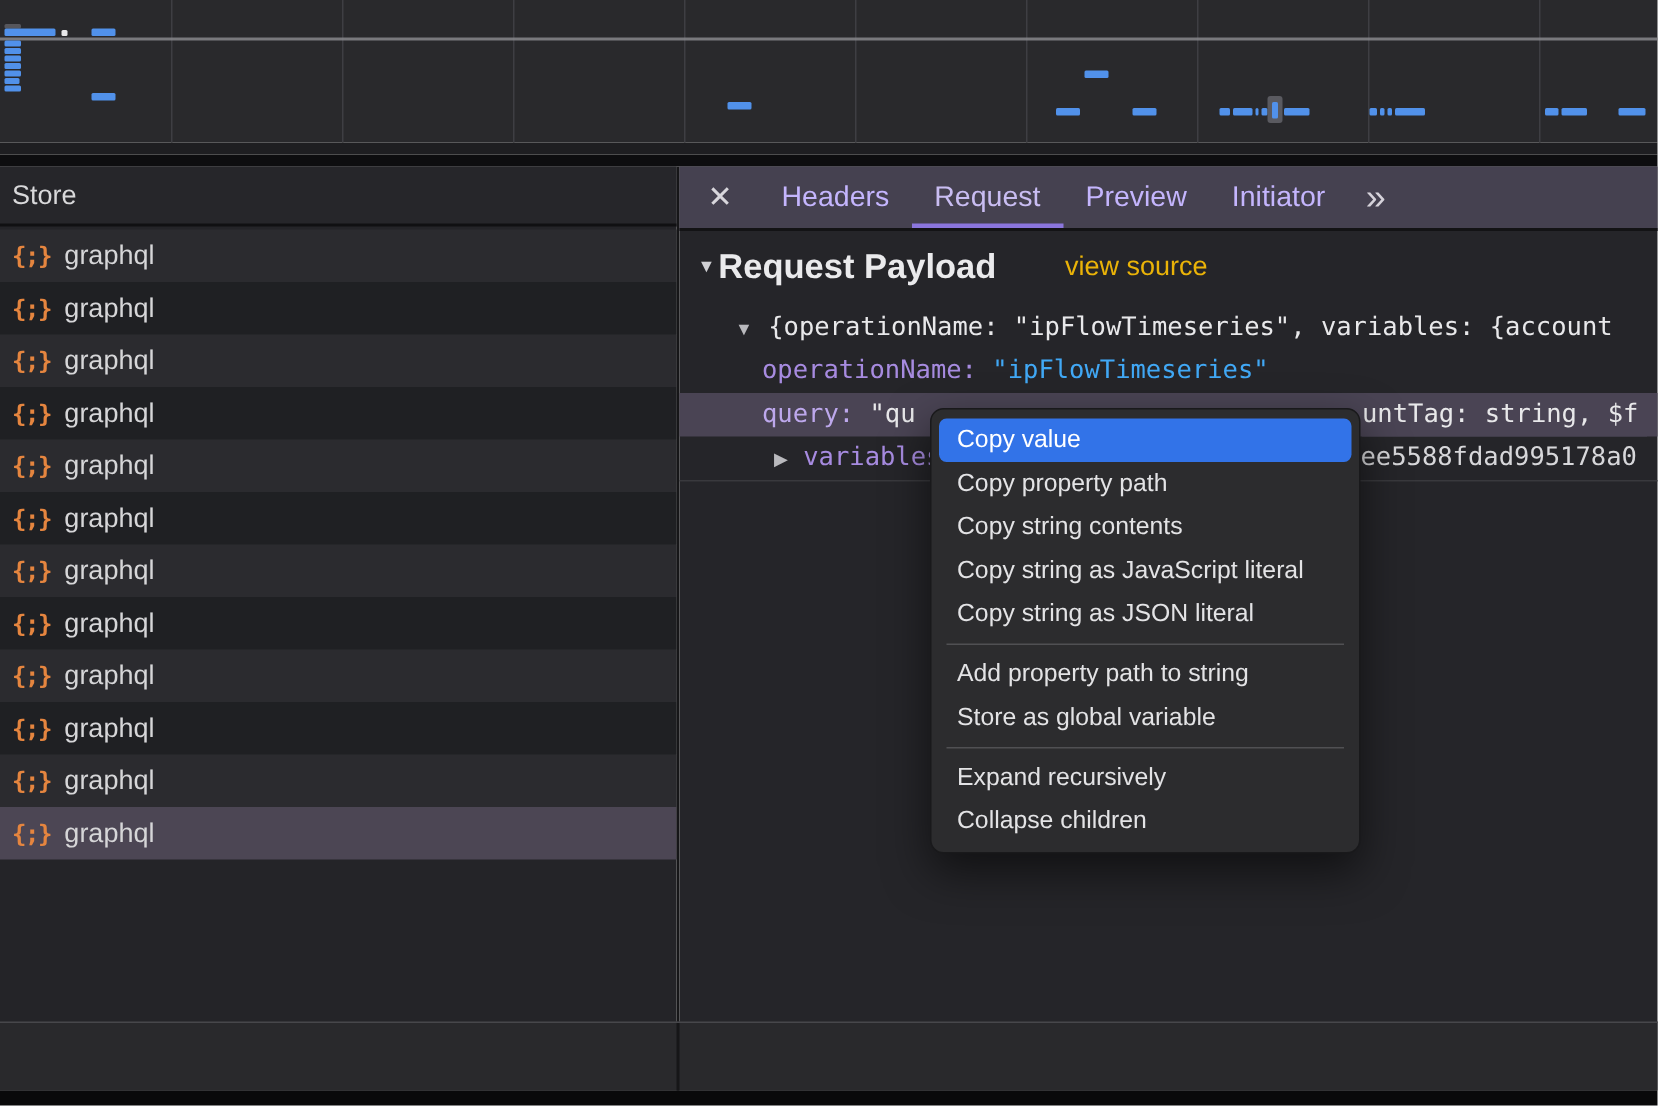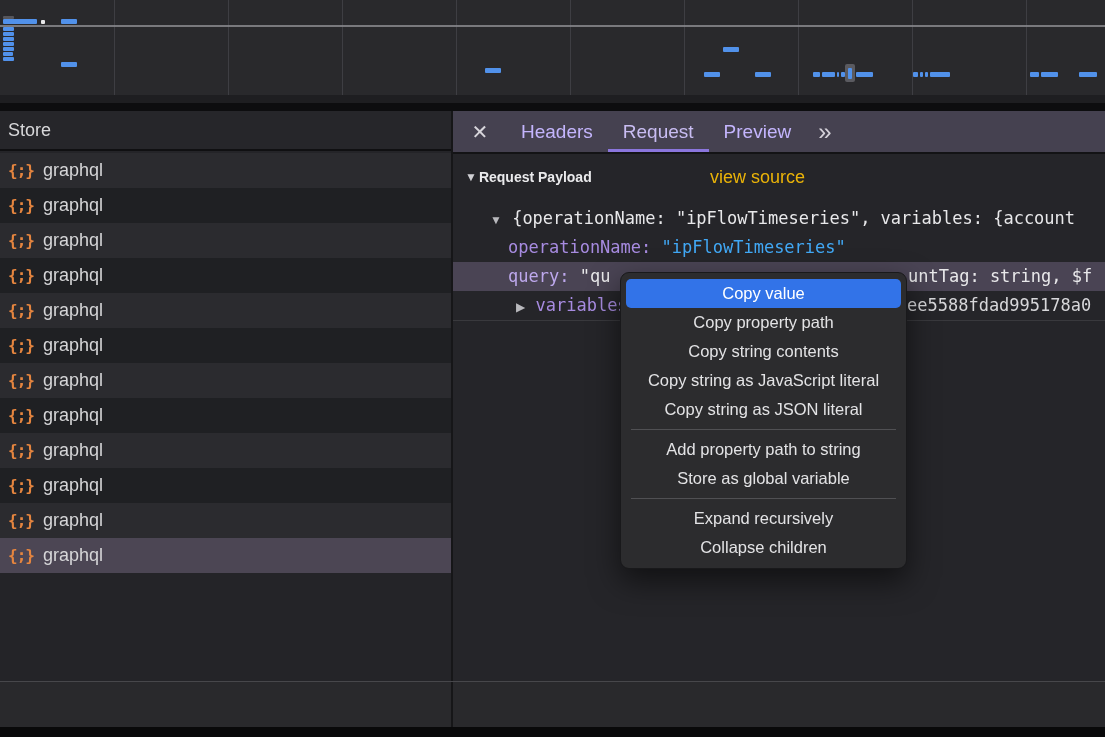--- a/index.html
+++ b/index.html
@@ -35,21 +35,21 @@
           display:flex;align-items:stretch;border-bottom:2px solid #131315;box-sizing:content-box;}
   #close-btn{width:24px;margin:0 14px 0 15px;display:flex;align-items:center;justify-content:center;
              color:#d8d6dc;font-size:20px;cursor:pointer;}
   .tab{display:flex;align-items:center;padding:0 15px;color:#c4b5fd;font-size:19px;position:relative;}
   .tab.active{color:#c9bdf2;}
   .tab.active::after{content:"";position:absolute;left:0;right:0;bottom:0;height:3px;background:#8b76dd;}
   #overflow-btn{display:flex;align-items:center;margin-left:12px;color:#d5d2da;
                 font-size:24px;letter-spacing:-2px;}
   
   #payload-header{position:absolute;left:12px;top:50px;height:32px;display:flex;align-items:center;}
-  #payload-title{color:#eaeaec;font-size:14px;font-weight:bold;}
+  #payload-title{color:#eaeaec;font-size:23px;font-weight:bold;}
   #payload-caret{color:#d0d0d3;font-size:12px;margin-right:2px;}
   #view-source{position:absolute;left:257px;top:50px;height:32px;display:flex;align-items:center;
                color:#eab308;font-size:18px;}
   .tree-line{position:absolute;left:0;width:652px;height:29px;line-height:29px;
              font-family:"DejaVu Sans Mono",monospace;font-size:17px;color:#d7d7da;white-space:pre;}
   .caret{color:#b9b9bd;font-size:12px;font-family:"Liberation Sans",sans-serif;}
   .k{color:#a78be0;}
   .k-sel{color:#bda8ec;}
   .s{color:#41a8f5;}
   .w{color:#e8e8ea;}
@@ -60,21 +60,21 @@
   
   #bottom-bar{position:absolute;left:0;top:681px;width:1105px;height:46px;background:#29292c;
               border-top:1px solid #47474b;box-sizing:border-box;}
   #bottom-divider{position:absolute;left:451px;top:682px;width:2px;height:45px;background:#161618;}
   #black-strip{position:absolute;left:0;top:727px;width:1105px;height:10px;background:#09090a;}
   
   #context-menu{position:absolute;left:620px;top:272px;width:287px;background:#2c2c2e;
                 border:1px solid #19191b;border-radius:9px;padding:6px 0;box-sizing:border-box;
                 box-shadow:0 12px 30px rgba(0,0,0,0.55);z-index:10;}
   .menu-item{height:29px;line-height:29px;margin:0 5px;padding:0 12px;border-radius:5px;
-             color:#e3e3e5;font-size:16.5px;white-space:nowrap;overflow:hidden;text-align:center;}
+             color:#e3e3e5;font-size:16.5px;white-space:nowrap;overflow:hidden;}
   .menu-item.highlighted{background:#3273e8;color:#ffffff;}
   .menu-divider{height:1px;background:#505053;margin:5px 10px;}
 </style>
 </head>
 <body>
 
 <div id="stage">
 
   <div id="overview">
       <div class="vline" style="left: 114px;"></div>
@@ -178,20 +178,21 @@
   </div>
   <div id="v-divider"></div>
 
   <div id="right-panel">
     <div id="tabbar">
       <div id="close-btn">✕</div>
 
       <div class="tab">Headers</div>
         <div class="tab active">Request</div>
         <div class="tab">Preview</div>
+        <div class="tab">Initiator</div>
         <div id="overflow-btn">»</div>
     </div>
 
     <div id="payload-header">
       <span id="payload-caret">▼</span>
         <span id="payload-title">Request Payload</span>
     </div>
     <a id="view-source">view source</a>
 
     <div class="tree-line" id="line-root" style="top:93px;"><span style="padding-left:37px;"></span><span class="caret">▼</span><span> </span><span class="w">{operationName: "ipFlowTimeseries", variables: {account</span></div>

